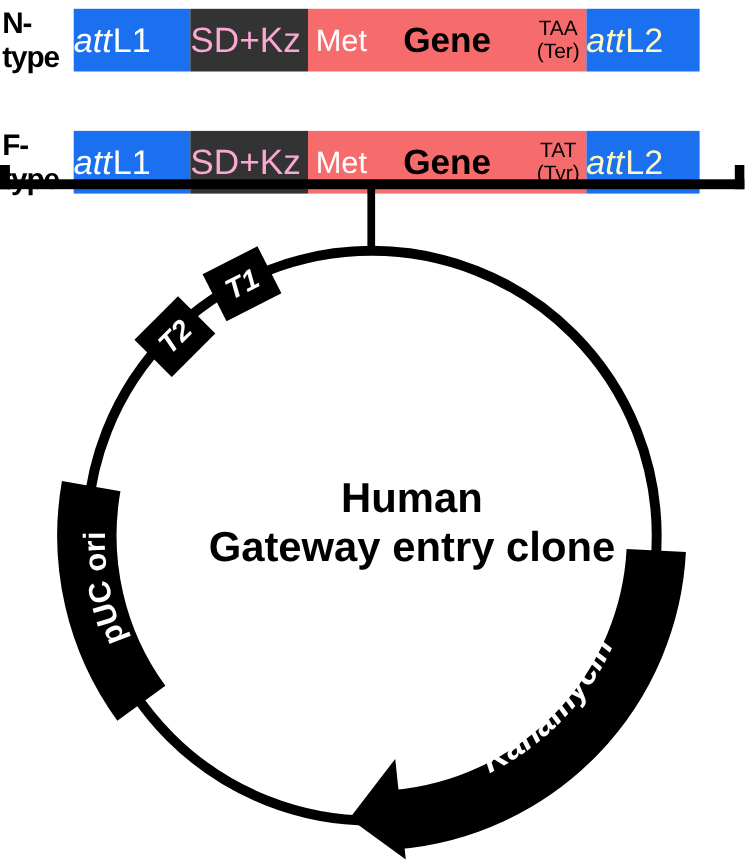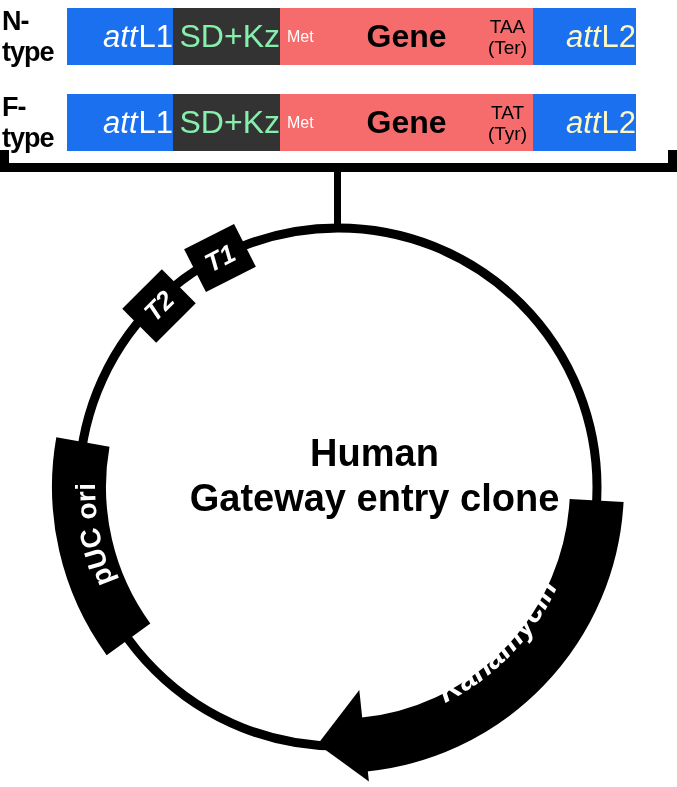--- a/index.html
+++ b/index.html
@@ -9,29 +9,29 @@
   }
 
   
   .construct-row { position:absolute; left:0; width:636px; height:57px; display:flex; }
   .row-label {
     width:92px; display:flex; align-items:center; padding-left:2px;
     font-weight:bold; font-size:27px; color:#000; letter-spacing:-1px;
     box-sizing:border-box;
   }
   .bar { display:flex; height:57px; }
-  .seg { display:flex; align-items:center; justify-content:flex-end; height:57px; box-sizing:border-box; }
+  .seg { display:flex; align-items:center; justify-content:flex-start; height:57px; box-sizing:border-box; }
   .seg-blue  { width:106px; background:var(--blue); color:#fff; font-size:31px; }
   .seg-blue2 { width:103px; background:var(--blue); color:#fef9c3; font-size:31px; }
-  .seg-dark  { width:107px; background:var(--dark); color:#86efac; font-size:32px; }
+  .seg-dark  { width:107px; background:var(--dark); color:#f9a8d4; font-size:32px; }
   .seg-gene  { width:253px; background:var(--salmon); position:relative; }
   .seg-blue i, .seg-blue2 i { font-style:italic; margin-right:1px; }
   .met {
     position:absolute; left:7px; top:50%; transform:translateY(-50%);
-    color:#fff; font-size:16px;
+    color:#fff; font-size:28px;
   }
   .gene-label {
     width:100%; text-align:center; font-weight:bold; font-size:32px; color:#000000;
   }
   .stop {
     position:absolute; right:6px; top:50%; transform:translateY(-50%);
     color:#000000; font-size:19px; line-height:21px; text-align:center;
   }
   .stop span { display:block; }
 
@@ -75,21 +75,21 @@
           <span>TAA</span>
           <span>(Ter)</span>
         </span>
       </div>
       <div class="seg seg-blue2">
         <span><i>att</i><span>L2</span></span>
       </div>
     </div>
   </div>
 
-  <div class="construct-row" style="top:94px">
+  <div class="construct-row" style="top:119px">
     <div class="row-label">F-type</div>
     <div class="bar">
       <div class="seg seg-blue">
         <span><i>att</i><span>L1</span></span>
       </div>
       <div class="seg seg-dark">
         <span>SD+Kz</span>
       </div>
       <div class="seg seg-gene">
         <span class="met">Met</span>

